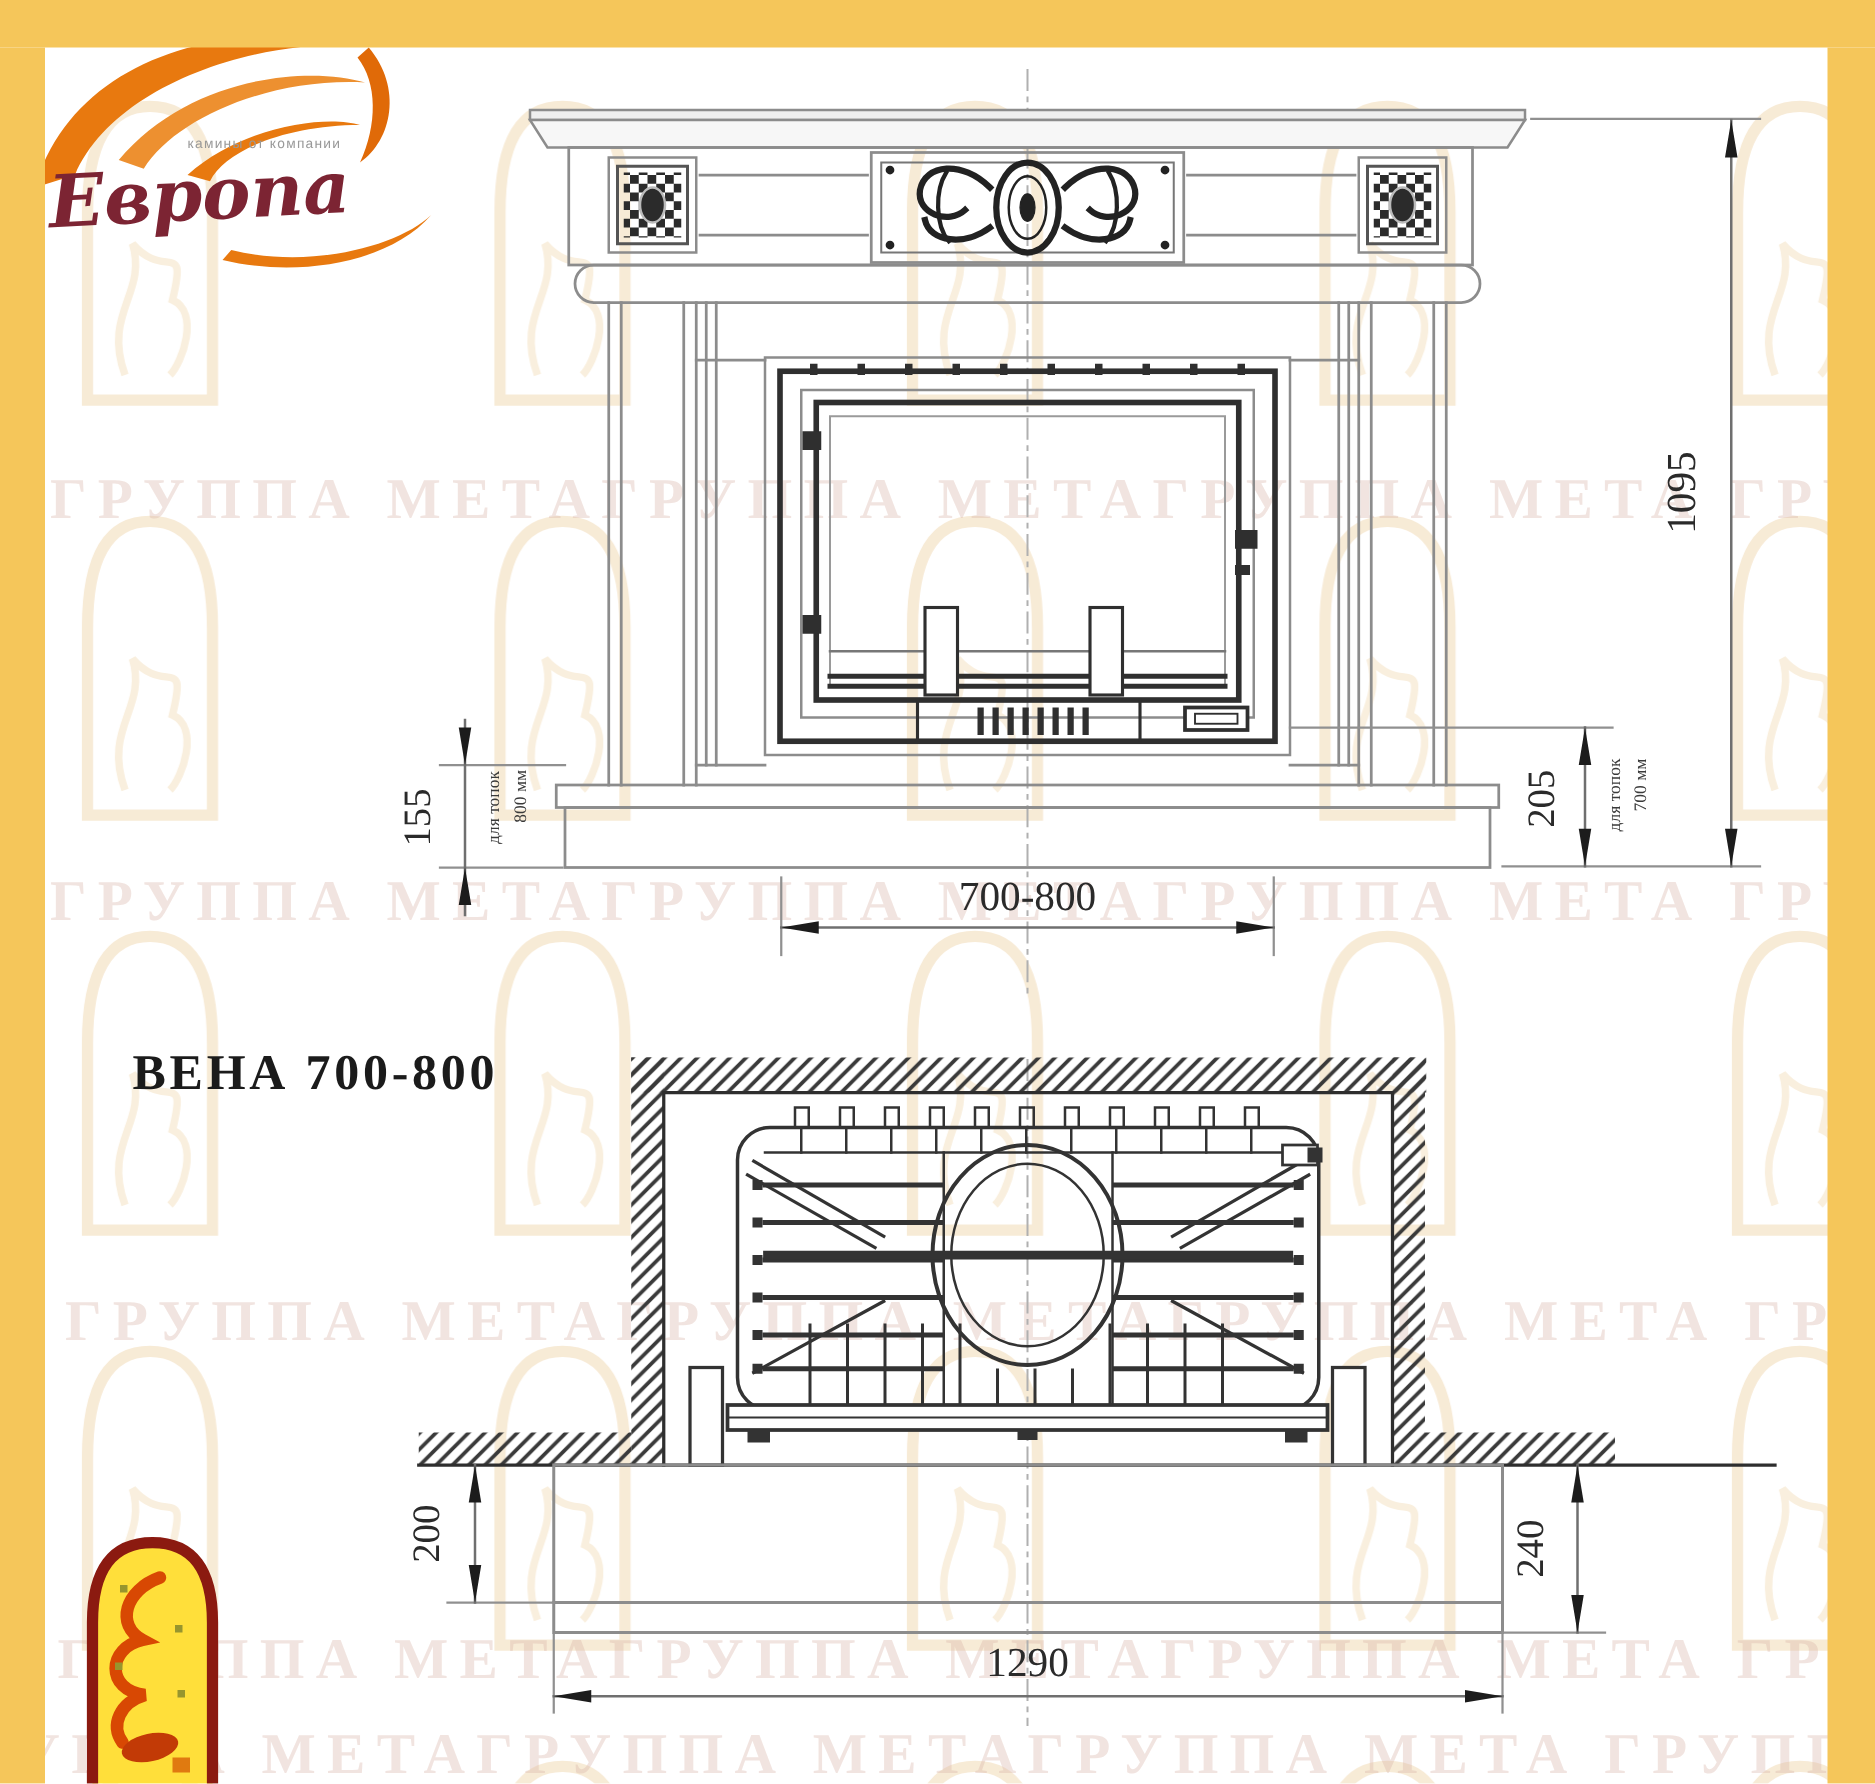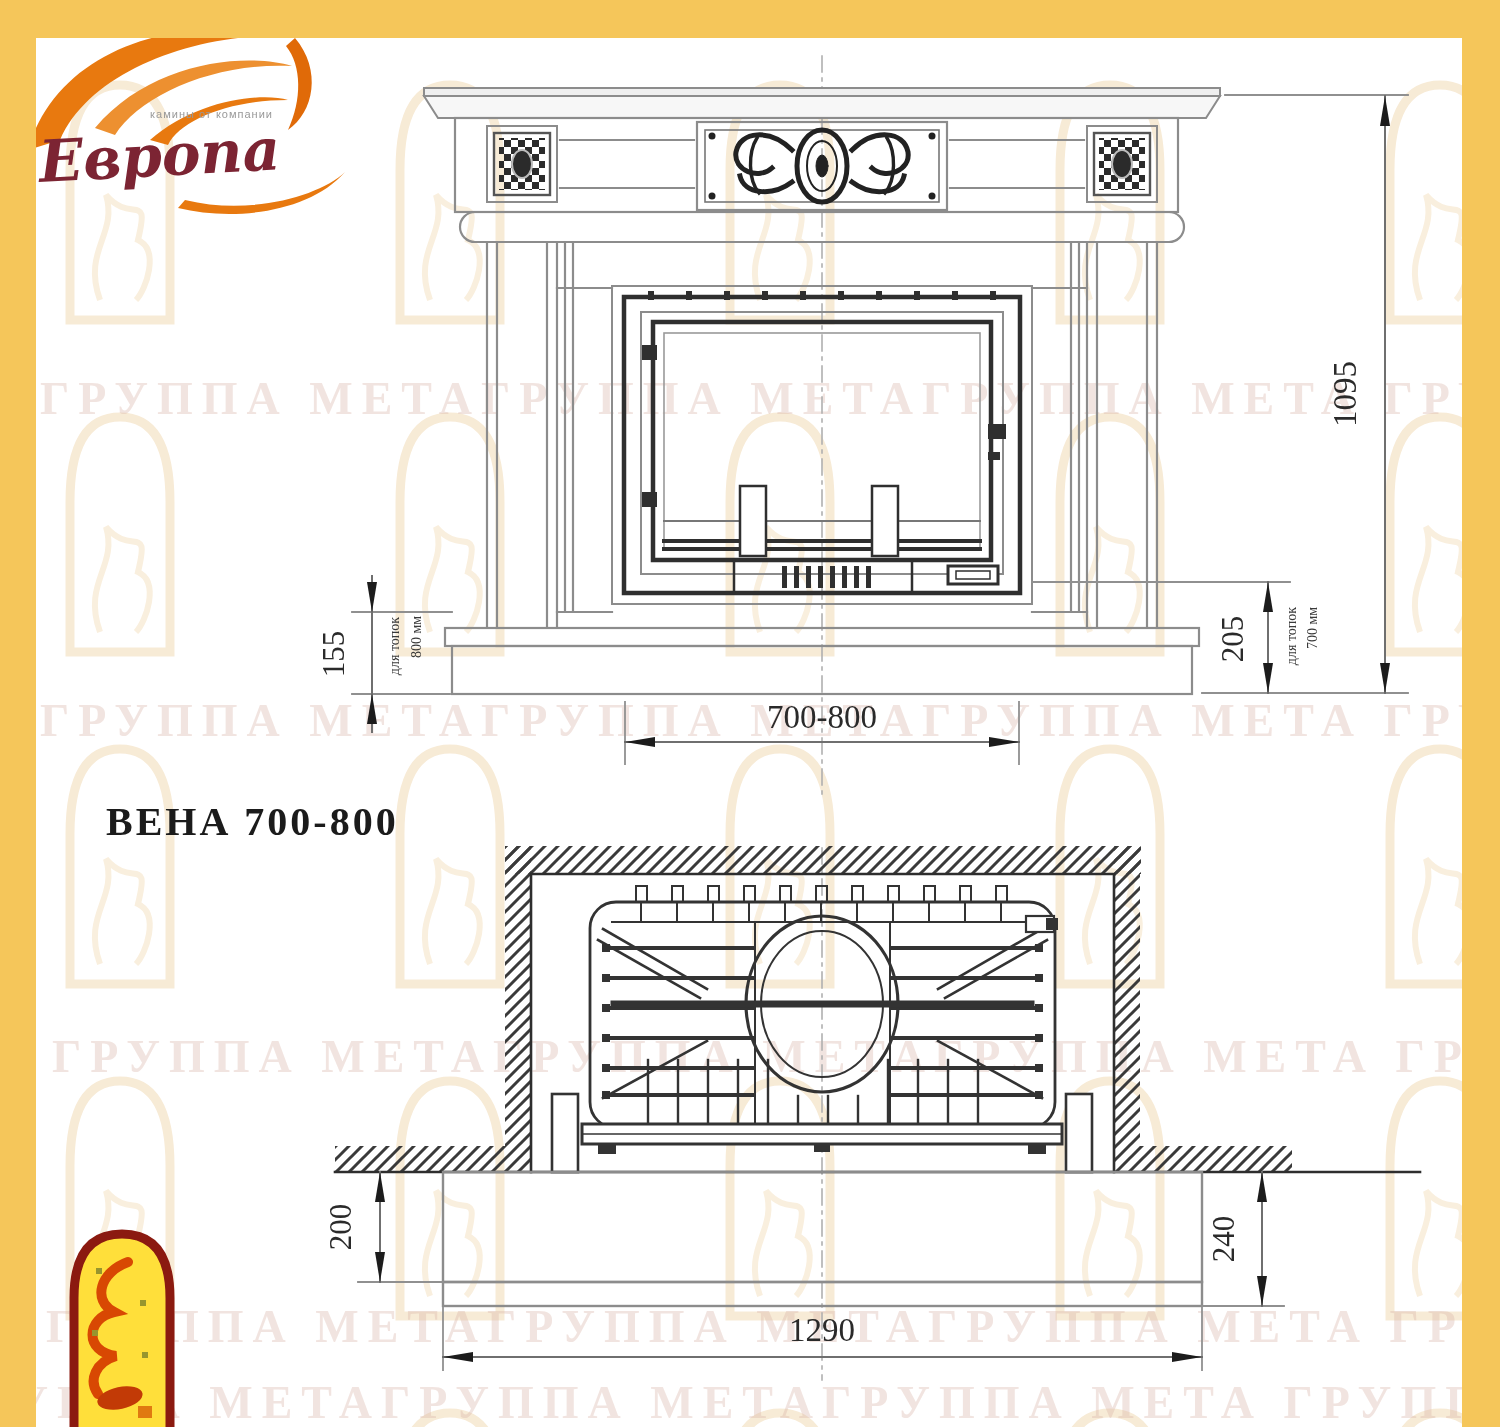--- a/index.html
+++ b/index.html
@@ -15,21 +15,21 @@
   
   .wm{position:absolute;white-space:nowrap;overflow:hidden;width:1430px;
       font-family:"Liberation Serif",serif;font-weight:700;font-size:46px;
       letter-spacing:9px;color:#d8b2a6;opacity:.34;z-index:2;}
   
   .dim-num{font-family:"Liberation Serif",serif;font-size:31px;fill:#2a2a2a;}
   .dim-num-big{font-family:"Liberation Serif",serif;font-size:33px;fill:#2a2a2a;}
   .dim-note{font-family:"Liberation Serif",serif;font-size:14px;fill:#3a3a3a;}
   .tagline{font-family:"Liberation Sans",sans-serif;font-size:11px;fill:#999;letter-spacing:1px;}
   .brand{font-family:"DejaVu Serif",serif;font-style:italic;font-weight:700;font-size:58px;fill:#7c2433;}
-  #title{position:absolute;left:106px;top:798px;z-index:10;
+  #title{position:absolute;left:106px;top:834px;z-index:10;
          font-family:"Liberation Serif",serif;font-weight:700;font-size:40px;
          letter-spacing:3px;color:#1b1b1b;}
   .z3{z-index:3;} .z1{z-index:1;}
 </style>
 </head>
 <body>
 
 <div id="canvas">
 
   <svg class="layer" width="1500" height="1427" viewBox="0 0 1500 1427">

